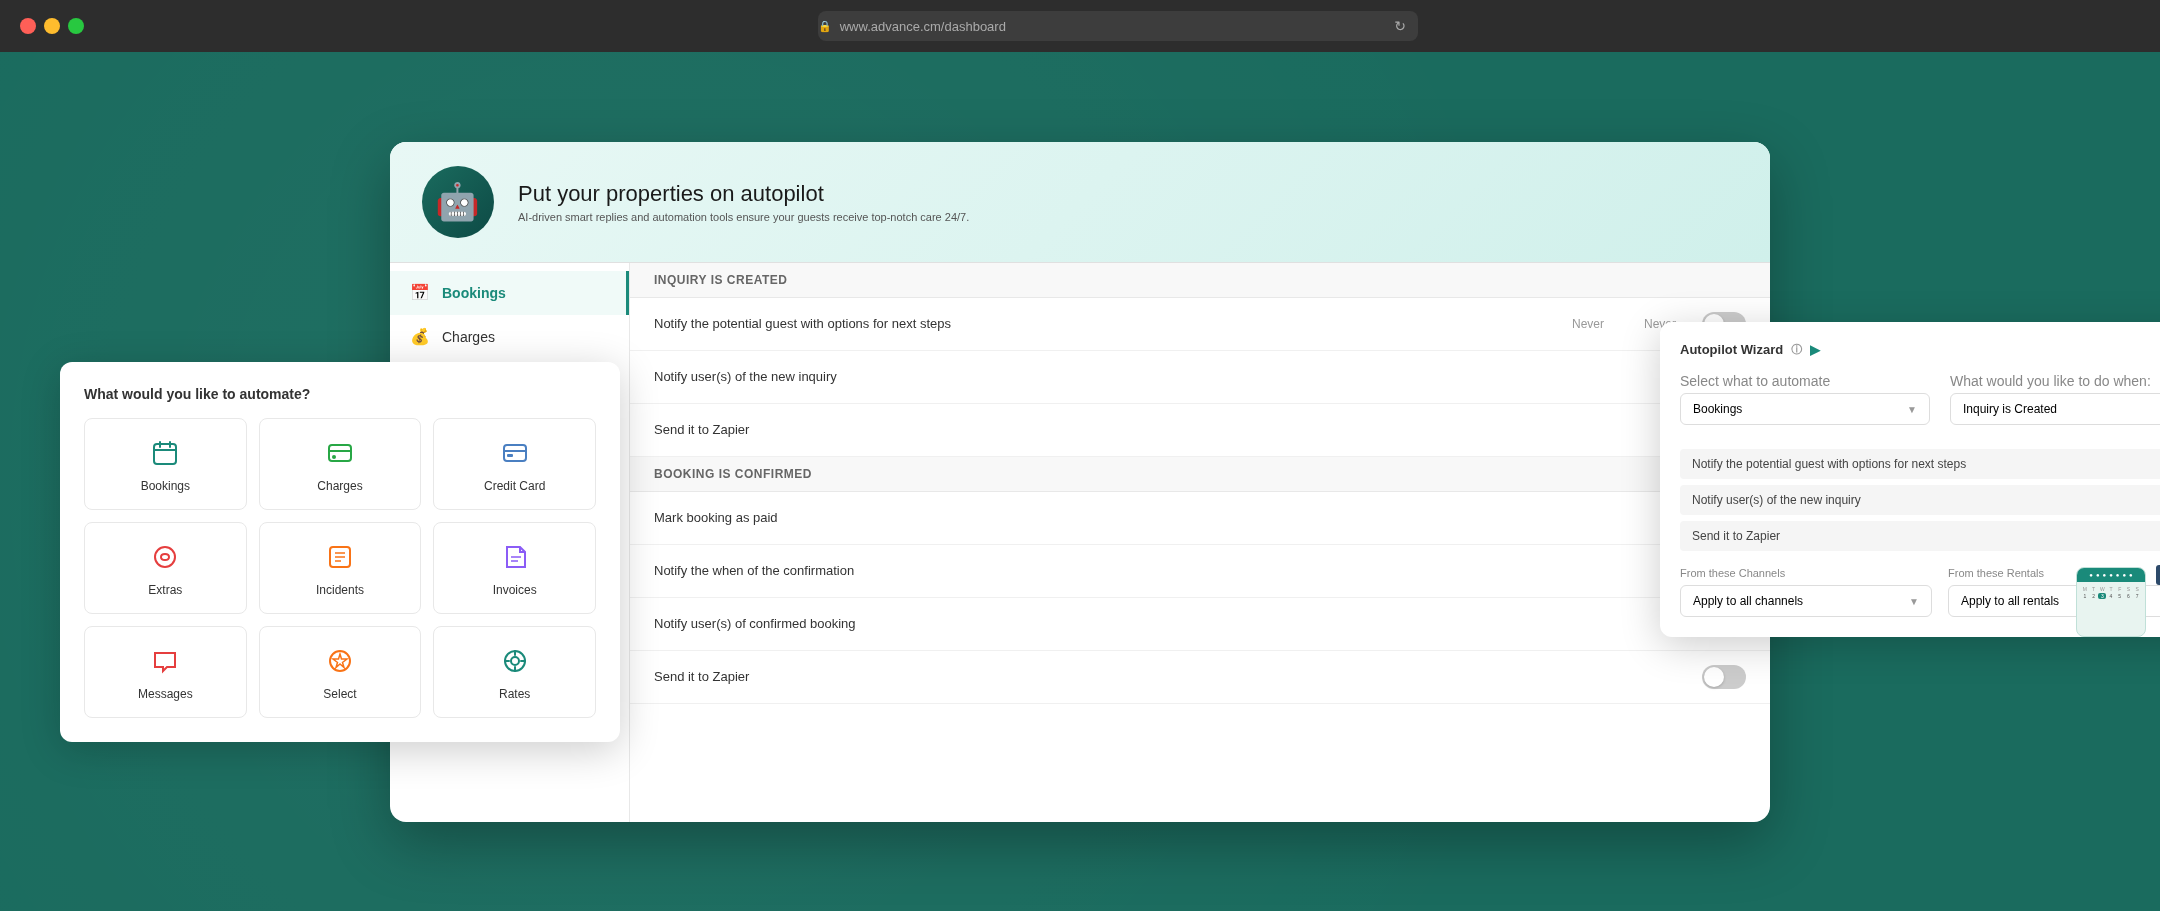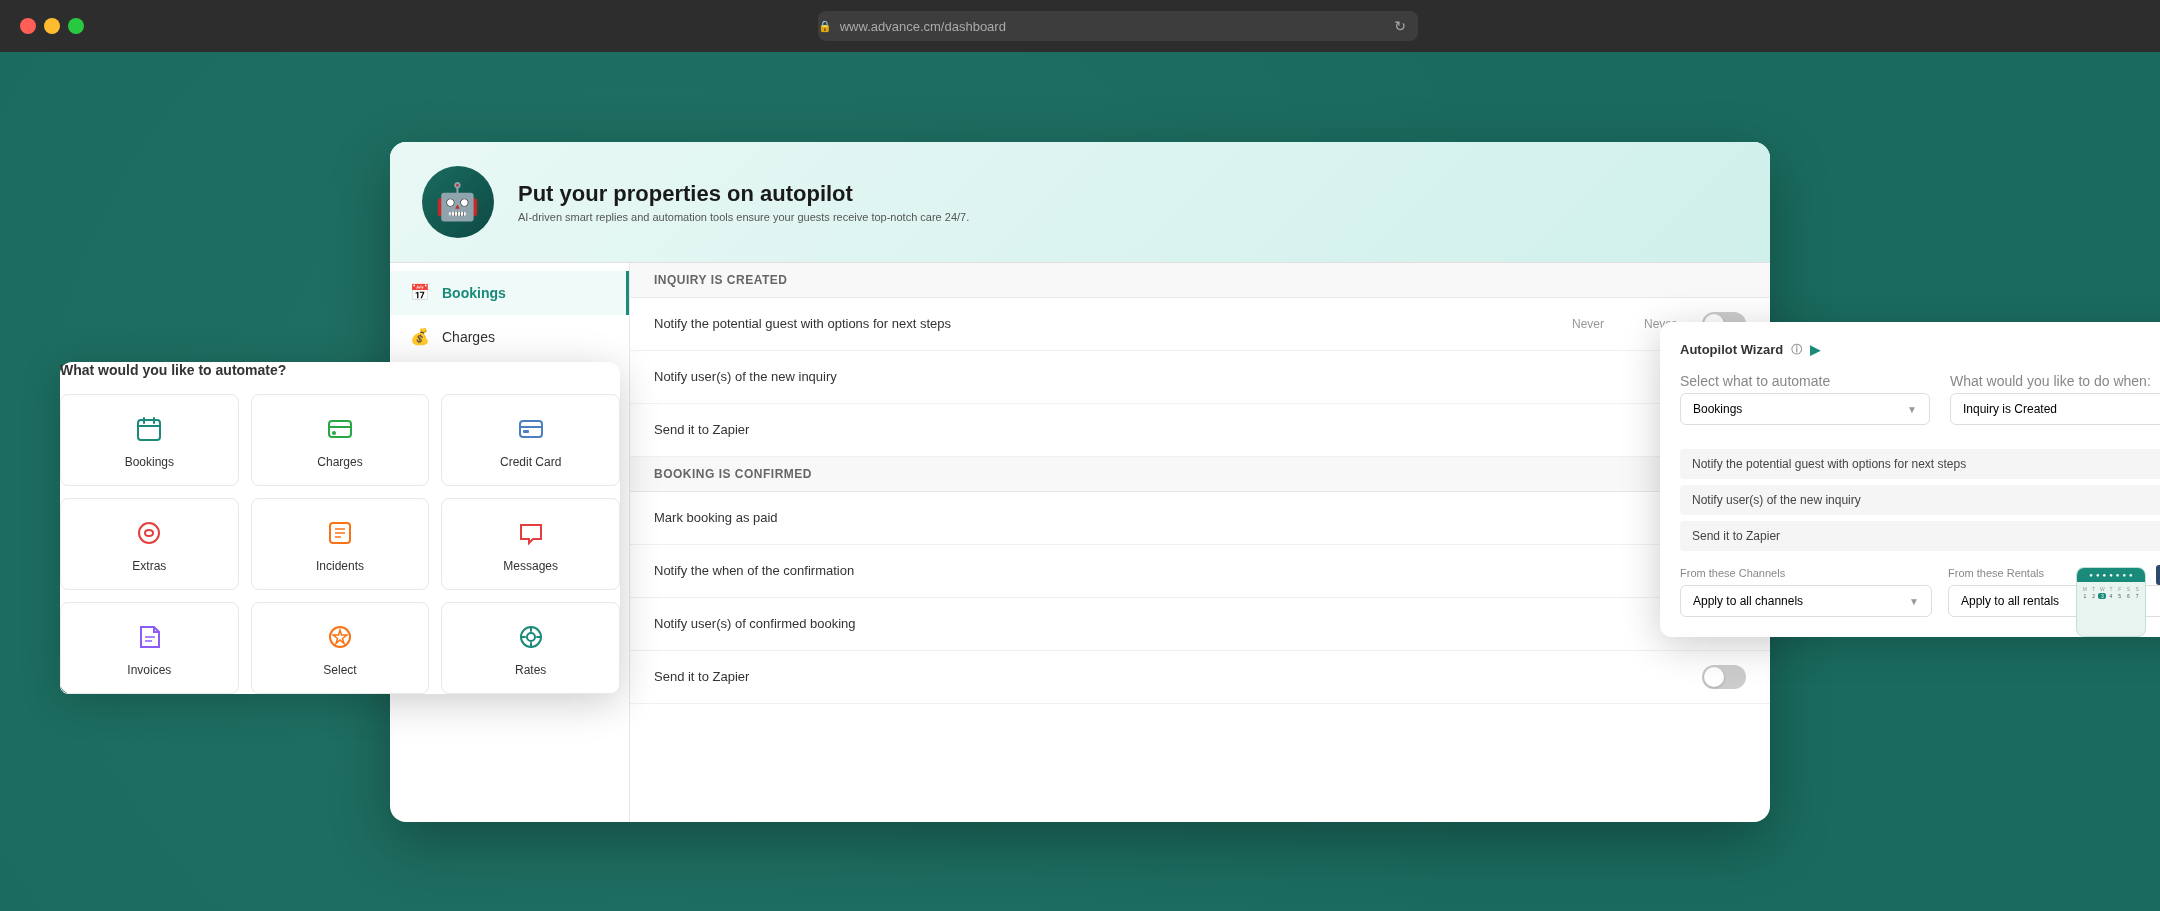--- a/index.html
+++ b/index.html
@@ -98,21 +98,21 @@
       background: linear-gradient(135deg, #1a6b5e, #0d4a45);
       border-radius: 50%;
       display: flex;
       align-items: center;
       justify-content: center;
       font-size: 36px;
       flex-shrink: 0;
     }
     .banner-text h2 {
       font-size: 22px;
-      font-weight: 700;
+      font-weight: 400;
       color: #1a1a1a;
     }
     .banner-text p {
       font-size: 11px;
       color: #555;
       margin-top: 4px;
     }
 
     
     .content-area {
@@ -211,20 +211,21 @@
 
     
     .automate-popup {
       position: absolute;
       left: 60px;
       top: 310px;
       background: white;
       border-radius: 12px;
       box-shadow: 0 8px 40px rgba(0,0,0,0.2);
       width: 560px;
+      padding: 24px;
       z-index: 10;
     }
     .automate-popup h3 {
       font-size: 14px;
       font-weight: 600;
       color: #333;
       margin-bottom: 16px;
     }
     .automate-grid {
       display: grid;
@@ -497,38 +498,38 @@
             <rect x="4" y="4" width="20" height="20" rx="3" stroke="#f97316" stroke-width="2" fill="none"></rect>
             <line x1="9" y1="10" x2="19" y2="10" stroke="#f97316" stroke-width="1.5"></line>
             <line x1="9" y1="14" x2="19" y2="14" stroke="#f97316" stroke-width="1.5"></line>
             <line x1="9" y1="18" x2="15" y2="18" stroke="#f97316" stroke-width="1.5"></line>
           </svg>
         </div>
         <span>Incidents</span>
       </div>
 
       <div class="automate-item">
-        <div class="automate-item-icon icon-red">
-          <svg width="28" height="28" viewBox="0 0 28 28" fill="none">
-            <path d="M4 6 L24 6 L24 20 L16 20 L12 24 L12 20 L4 20 Z" stroke="#e53e3e" stroke-width="2" fill="none"></path>
-          </svg>
-        </div>
-        <span>Messages</span>
-      </div>
-
-      <div class="automate-item">
         <div class="automate-item-icon icon-purple">
           <svg width="28" height="28" viewBox="0 0 28 28" fill="none">
             <path d="M6 4 L19 4 L24 9 L24 24 L6 24 Z" stroke="#8b5cf6" stroke-width="2" fill="none"></path>
             <path d="M19 4 L19 9 L24 9" stroke="#8b5cf6" stroke-width="2" fill="none"></path>
             <line x1="10" y1="14" x2="20" y2="14" stroke="#8b5cf6" stroke-width="1.5"></line>
             <line x1="10" y1="18" x2="17" y2="18" stroke="#8b5cf6" stroke-width="1.5"></line>
           </svg>
         </div>
         <span>Invoices</span>
+      </div>
+
+      <div class="automate-item">
+        <div class="automate-item-icon icon-red">
+          <svg width="28" height="28" viewBox="0 0 28 28" fill="none">
+            <path d="M4 6 L24 6 L24 20 L16 20 L12 24 L12 20 L4 20 Z" stroke="#e53e3e" stroke-width="2" fill="none"></path>
+          </svg>
+        </div>
+        <span>Messages</span>
       </div>
 
       <div class="automate-item">
         <div class="automate-item-icon icon-orange">
           <svg width="28" height="28" viewBox="0 0 28 28" fill="none">
             <circle cx="14" cy="14" r="10" stroke="#f97316" stroke-width="2" fill="none"></circle>
             <path d="M14 7 L15.5 12 L21 12 L16.5 15.5 L18 20.5 L14 17 L10 20.5 L11.5 15.5 L7 12 L12.5 12 Z" stroke="#f97316" stroke-width="1.5" fill="none"></path>
           </svg>
         </div>
         <span>Select</span>

